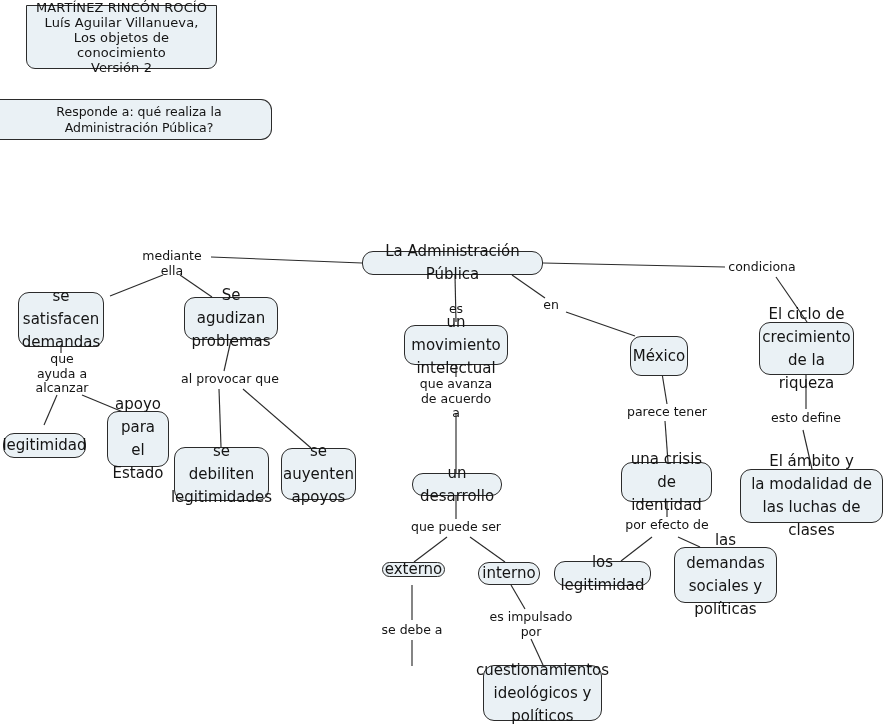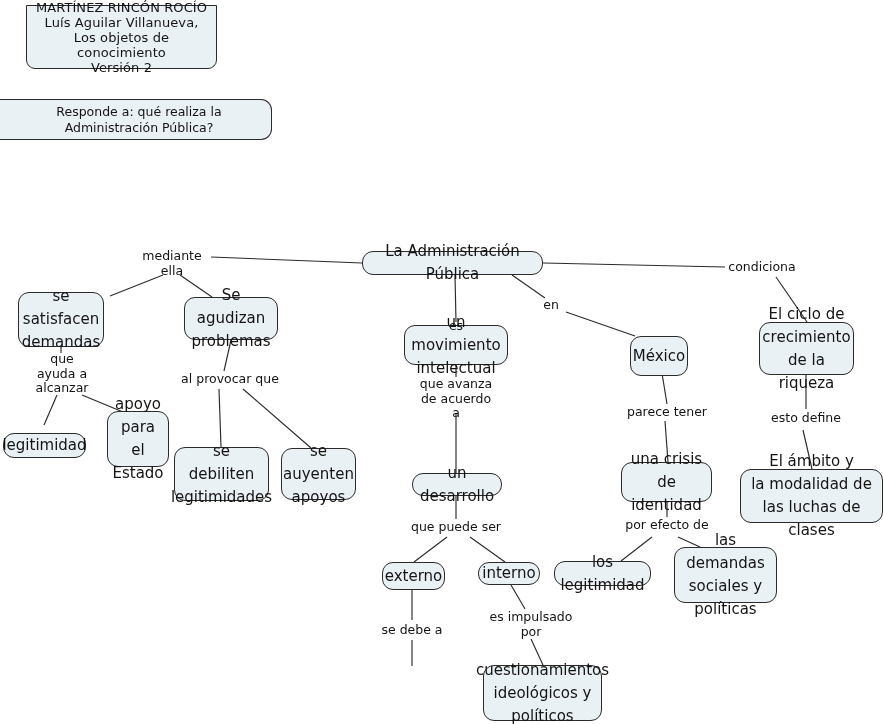--- a/index.html
+++ b/index.html
@@ -167,21 +167,21 @@
 
   <div class="node" style="left:281px; top:448px; width:75px; height:52px;">se
 auyenten
 apoyos</div>
 
   <div class="node" style="left:404px; top:325px; width:104px; height:40px;">un movimiento
 intelectual</div>
 
   <div class="node" style="left:412px; top:473px; width:90px; height:23px;">un desarrollo</div>
 
-  <div class="node" style="left:382px; top:562px; width:63px; height:28px;">externo</div>
+  <div class="node" style="left:382px; top:562px; width:63px; height:15px;">externo</div>
 
   <div class="node" style="left:478px; top:562px; width:62px; height:23px;">interno</div>
 
 
   <div class="node" style="left:483px; top:665px; width:119px; height:56px;">cuestionamientos
 ideológicos y
 políticos</div>
 
   <div class="node" style="left:630px; top:336px; width:58px; height:40px;">México</div>
 
@@ -204,21 +204,21 @@
 
   <div class="link-label" style="left:132px; top:249px; width:80px;">mediante
 ella</div>
 
   <div class="link-label" style="left:27px; top:352px; width:70px;">que
 ayuda a
 alcanzar</div>
 
   <div class="link-label" style="left:175px; top:372px; width:110px;">al provocar que</div>
 
-  <div class="link-label" style="left:436px; top:302px; width:40px;margin-top:17px;">es</div>
+  <div class="link-label" style="left:436px; top:302px; width:40px;">es</div>
 
   <div class="link-label" style="left:411px; top:377px; width:90px;">que avanza
 de acuerdo
 a</div>
 
   <div class="link-label" style="left:405px; top:520px; width:102px;">que puede ser</div>
 
   <div class="link-label" style="left:371px; top:623px; width:82px;">se debe a</div>
 
   <div class="link-label" style="left:485px; top:610px; width:92px;">es impulsado

